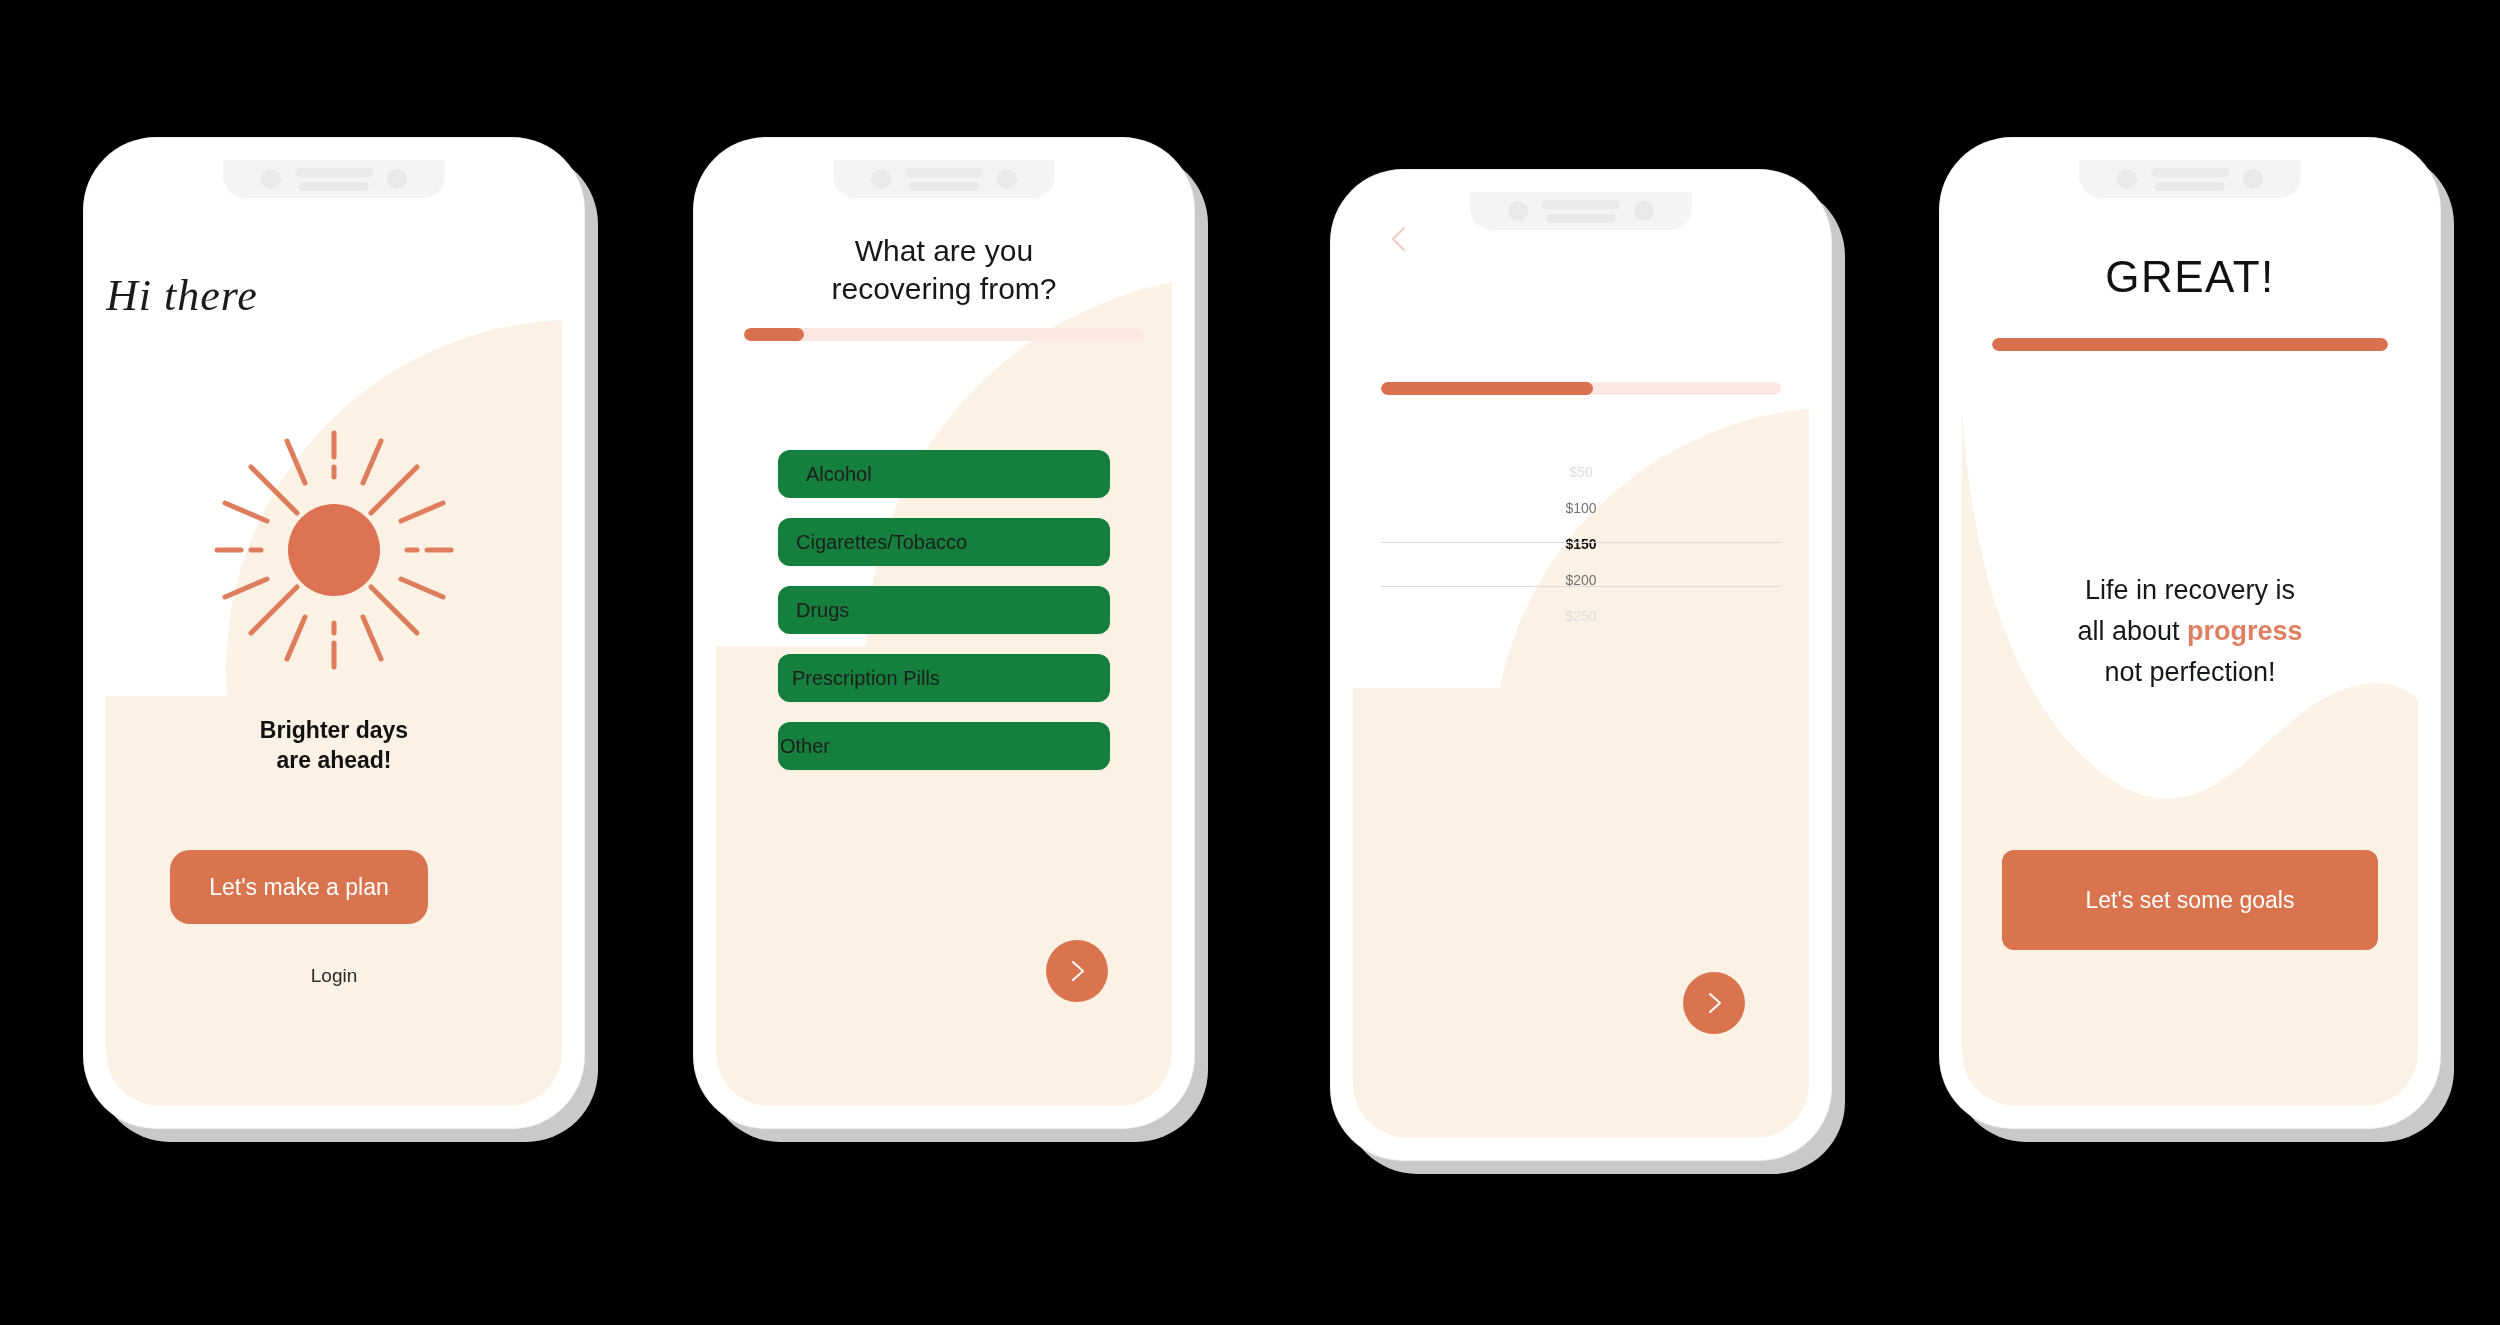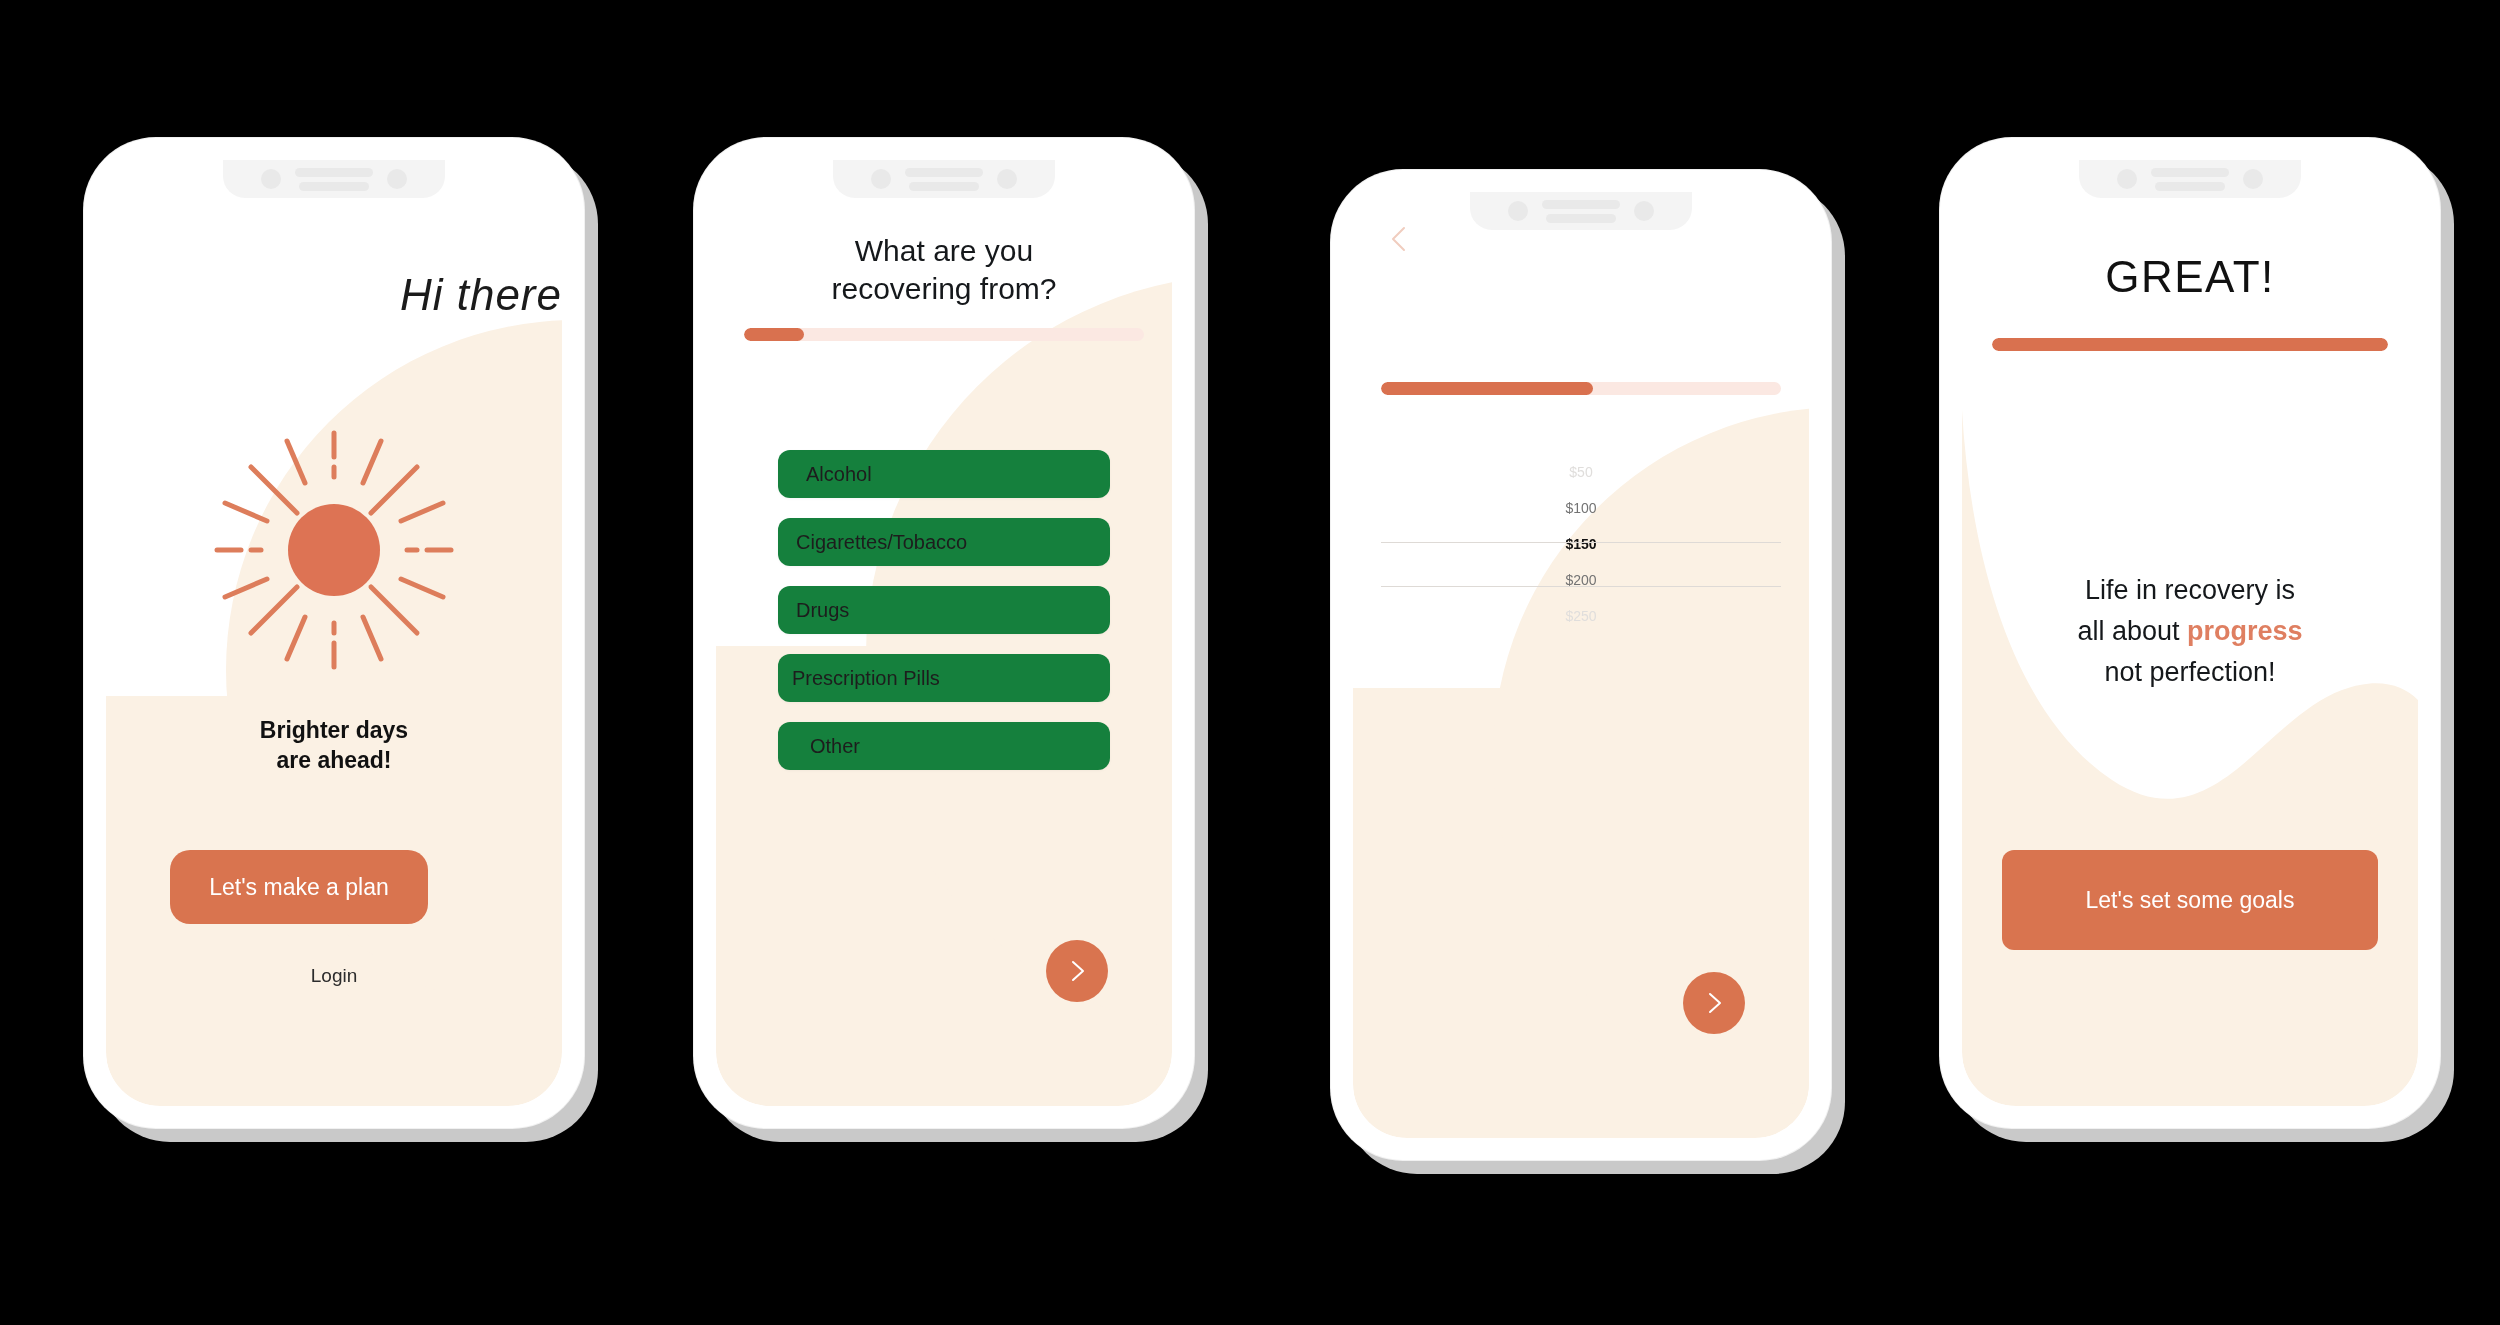--- a/index.html
+++ b/index.html
@@ -102,22 +102,22 @@
   }
 
   
   .blob4-svg{ position:absolute; left:0; top:0; width:100%; height:100%; z-index:0; }
 
   
   .screen-content{ position:absolute; inset:0; z-index:10; }
 
   .script-title{
     position:absolute; top:110px; left:0; right:0;
-    text-align:right;
-    font-family:Liberation Sans, sans-serif;
+    text-align:left;
+    font-family:Liberation Serif, serif;
     font-style:italic;
     font-size:44px;
     color:#1b1b1b;
     letter-spacing:1px;
   }
 
   .q-title{
     position:absolute; left:40px; right:40px;
     text-align:center;
     font-size:30px; line-height:1.28;
@@ -326,21 +326,21 @@
                 </div>
                 <div class="opt-card" style="padding-left: 18px;">
                   <span>Cigarettes/Tobacco</span>
                 </div>
                 <div class="opt-card" style="padding-left: 18px;">
                   <span>Drugs</span>
                 </div>
                 <div class="opt-card" style="padding-left: 14px;">
                   <span>Prescription Pills</span>
                 </div>
-                <div class="opt-card" style="padding-left: 32px;">
+                <div class="opt-card" style="padding-left: 2px;">
                   <span>Other</span>
                 </div>
               </div>
 
             <div class="fab" style="left:330px; top:780px;">
               <svg width="26" height="26" viewBox="0 0 26 26">
                 <polyline points="9,4 19,13 9,22" fill="none" stroke="#fff" stroke-width="2" stroke-linecap="round" stroke-linejoin="round"></polyline>
               </svg>
             </div>
           </div>

